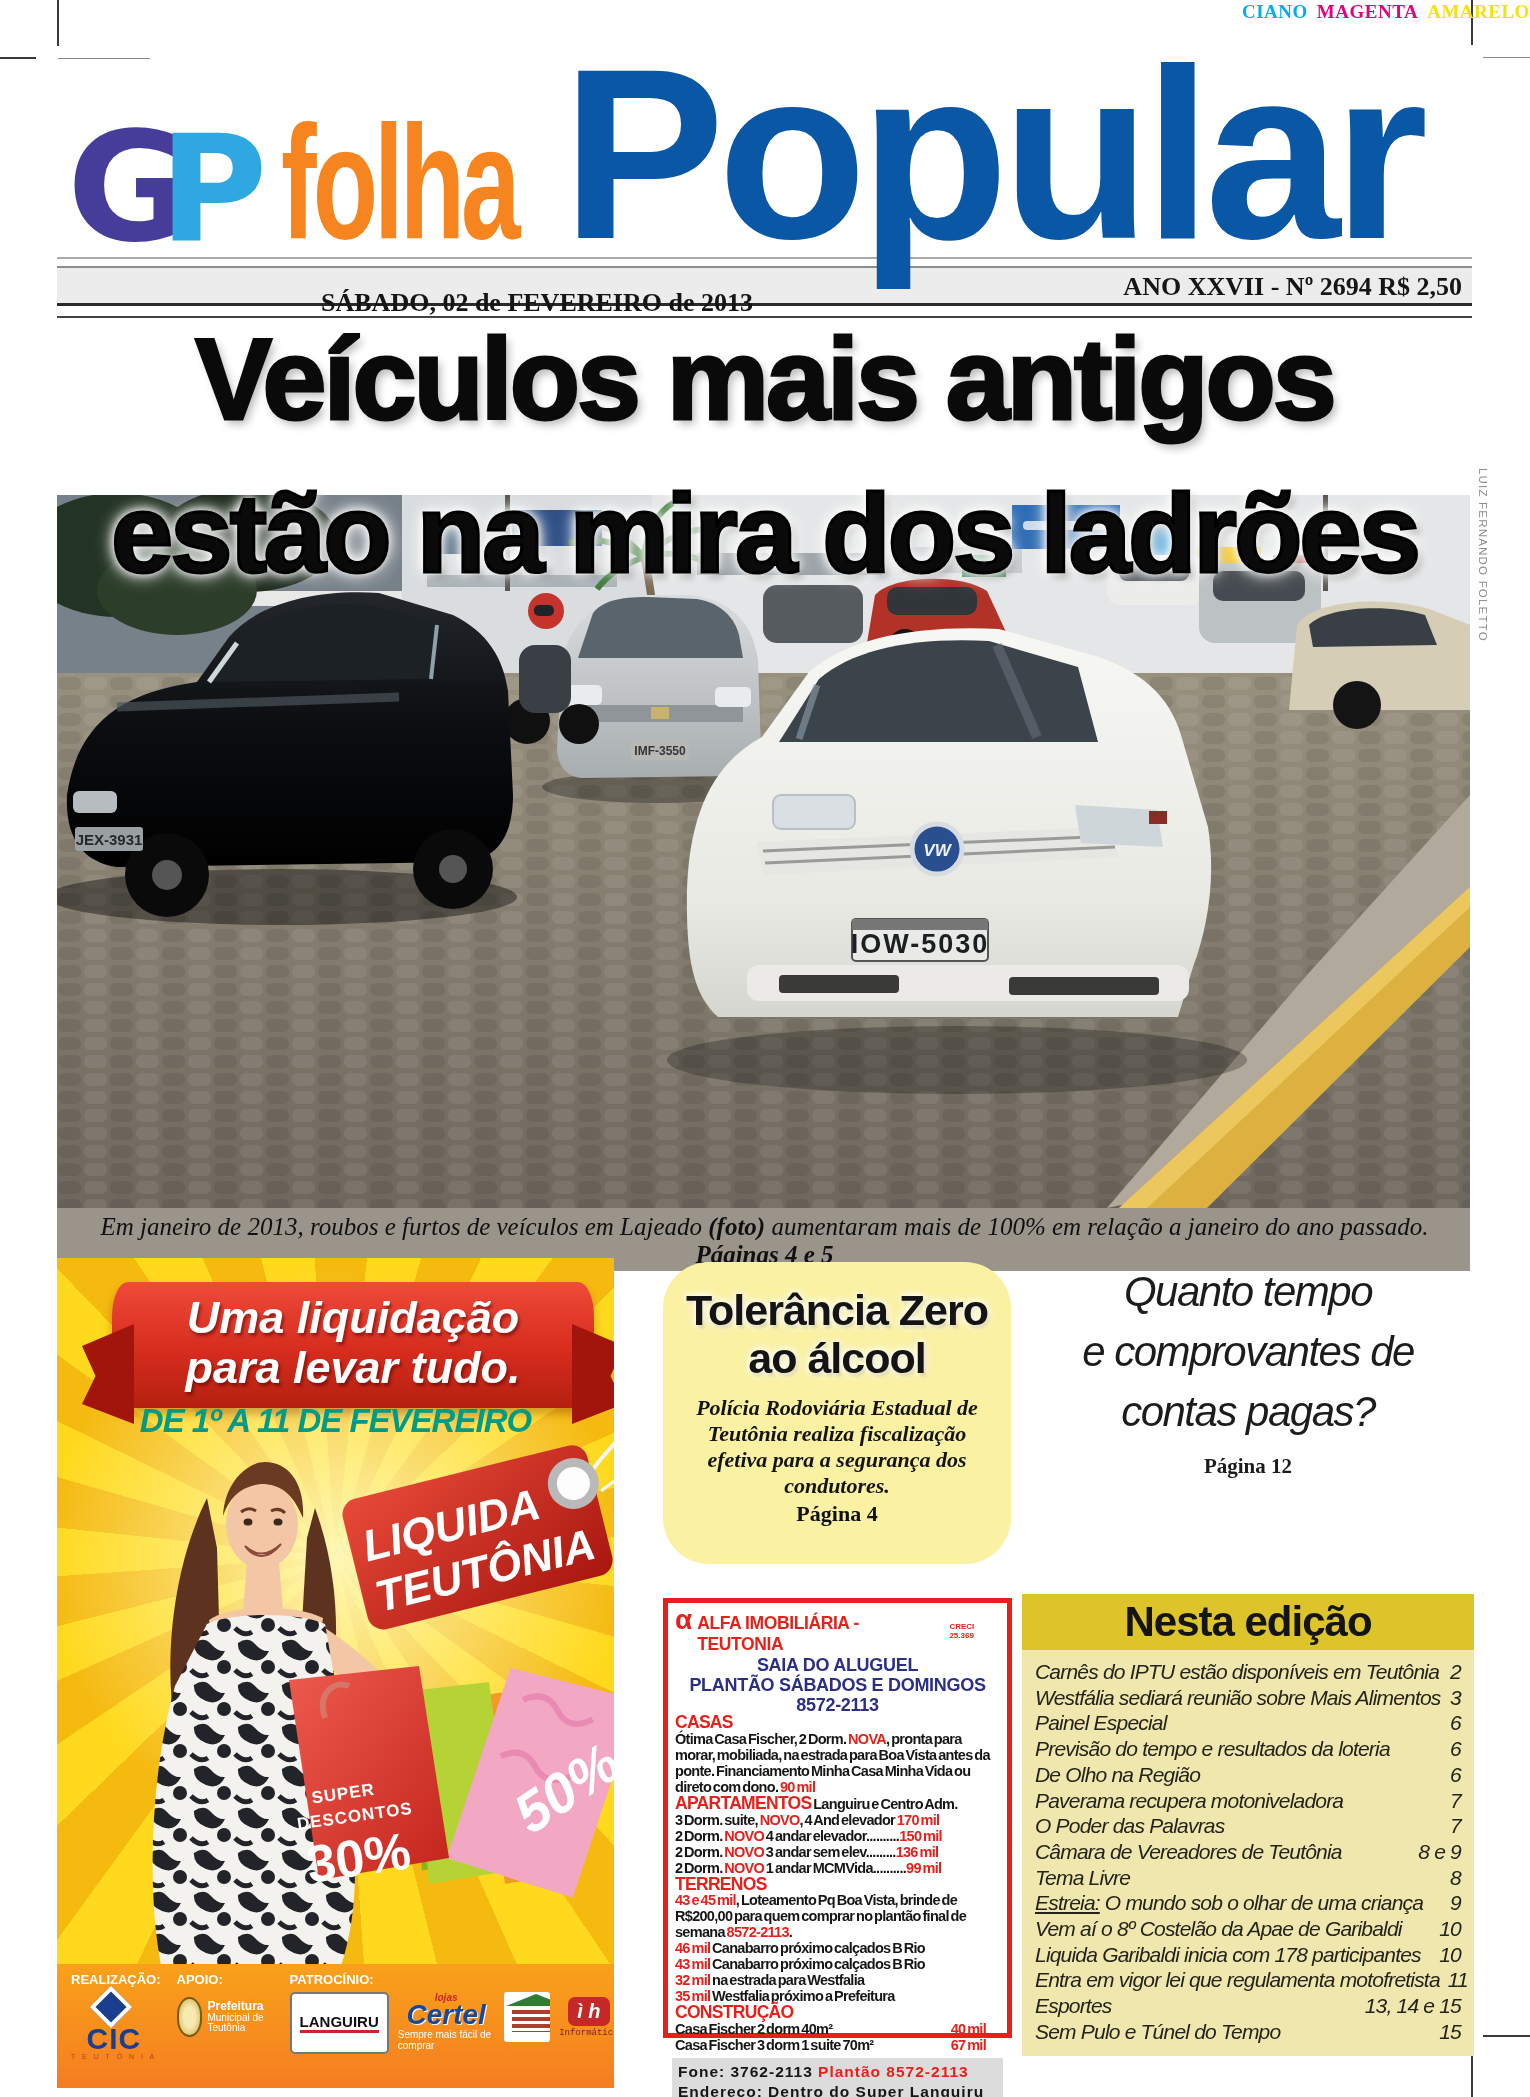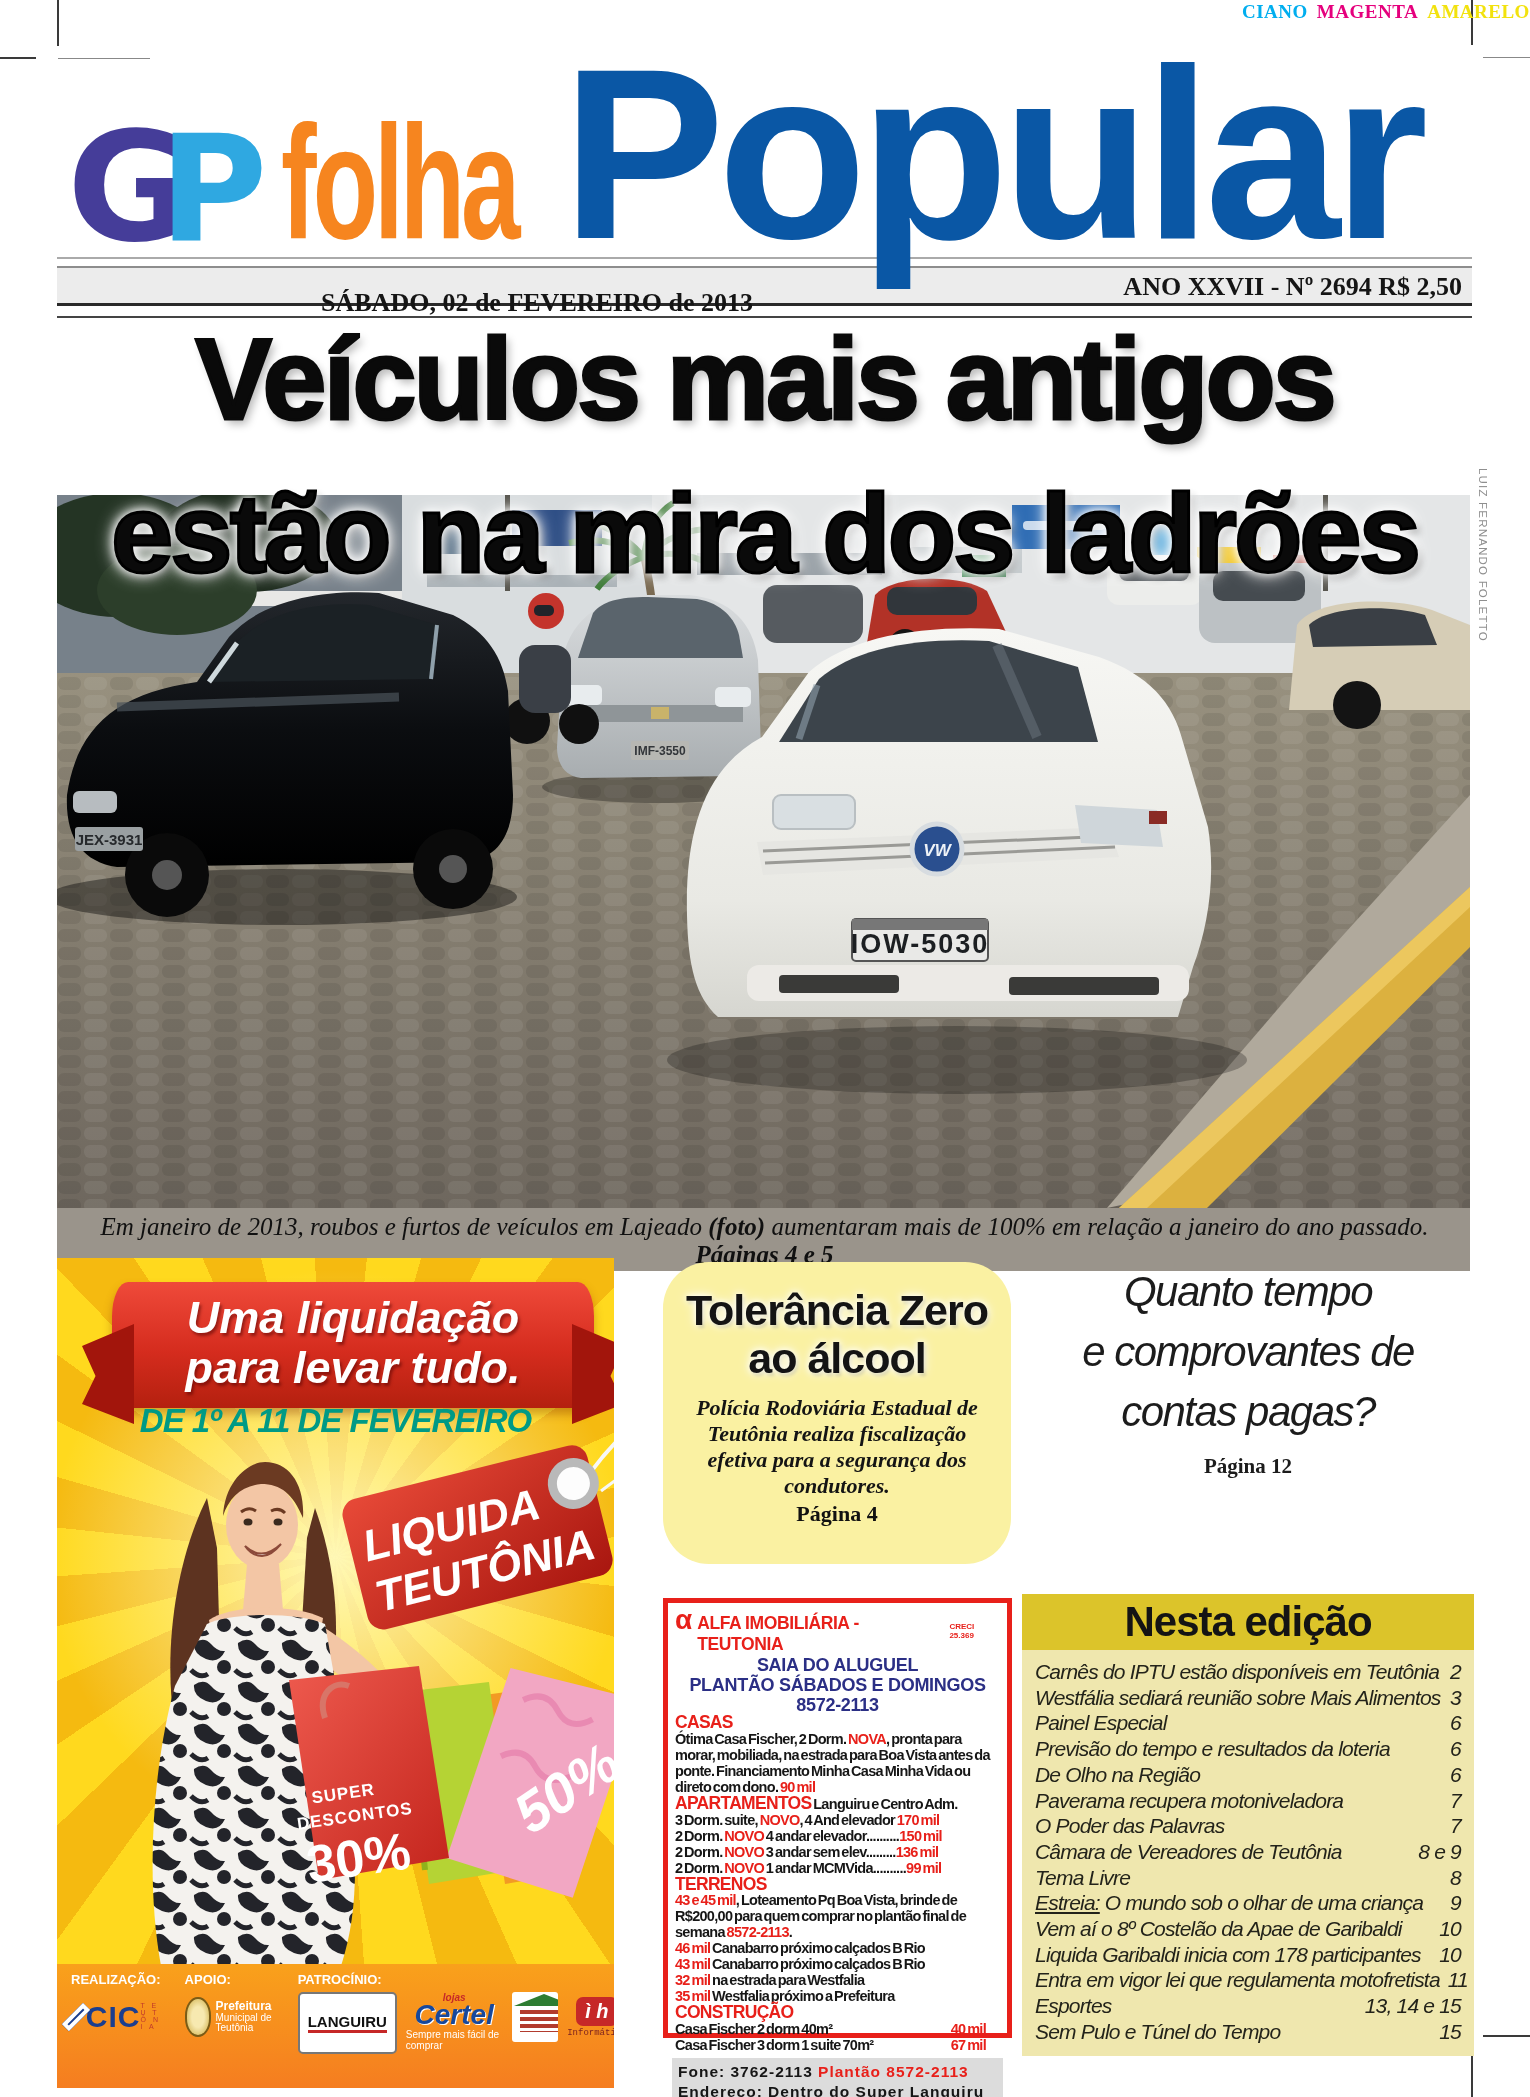--- a/index.html
+++ b/index.html
@@ -54,21 +54,21 @@
     line-height:1.12;text-shadow:2px 3px 3px rgba(80,0,0,.5);}
   .ribbon .rl1{padding-top:11px;}
   .liq-dates{position:absolute;left:0;top:144px;width:100%;text-align:center;z-index:2;
     color:#009a85;font-weight:bold;font-style:italic;font-size:33px;letter-spacing:-1px;}
   .liq-scene{position:absolute;left:0;top:170px;width:593px;height:538px;}
   .sponsors{position:absolute;left:0;bottom:0;width:593px;height:124px;box-sizing:border-box;
     background:linear-gradient(180deg,#f9a11b,#f57d20);padding:8px 14px 6px;display:flex;gap:16px;z-index:3;}
   .sp-label{color:#fff;font-weight:bold;font-size:13px;margin-bottom:5px;}
   .sp-row{display:flex;gap:9px;align-items:flex-start;}
   .logo{min-height:50px;display:flex;flex-direction:column;justify-content:center;align-items:center;}
-  .logo-cic{flex-direction:row;background:transparent;}
+  .logo-cic{flex-direction:column;background:transparent;}
   .logo-cic:before{content:"";width:30px;height:30px;margin-right:5px;transform:rotate(45deg);
     background:#1b3e8e;box-shadow:inset 0 0 0 4px #fff,inset 0 0 0 8px #1b3e8e;}
   .logo-cic .lg-main{color:#1b3e8e;font-weight:bold;font-size:30px;letter-spacing:1px;}
   .logo-cic .lg-sub{color:#c0392b;font-size:7px;letter-spacing:2.5px;margin-top:-3px;}
   .logo-prefeitura{flex-direction:row;gap:5px;}
   .logo-prefeitura:before{content:"";width:32px;height:36px;border-radius:50%/46%;
     background:radial-gradient(#f7e9b0 40%,#caa83e);border:2px solid #7a5c17;}
   .logo-prefeitura .lg-main{color:#fff;font-weight:bold;font-size:12px;line-height:1.05;}
   .logo-prefeitura .lg-sub{color:#fff;font-size:10px;line-height:1.05;}
   .logo-prefeitura .txt{display:flex;flex-direction:column;align-items:flex-start;}

